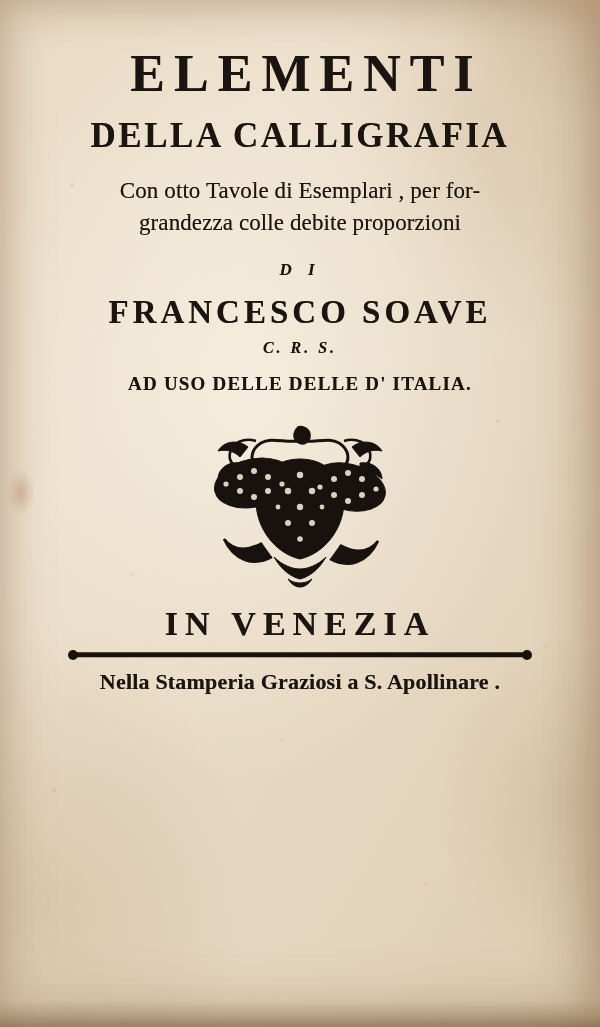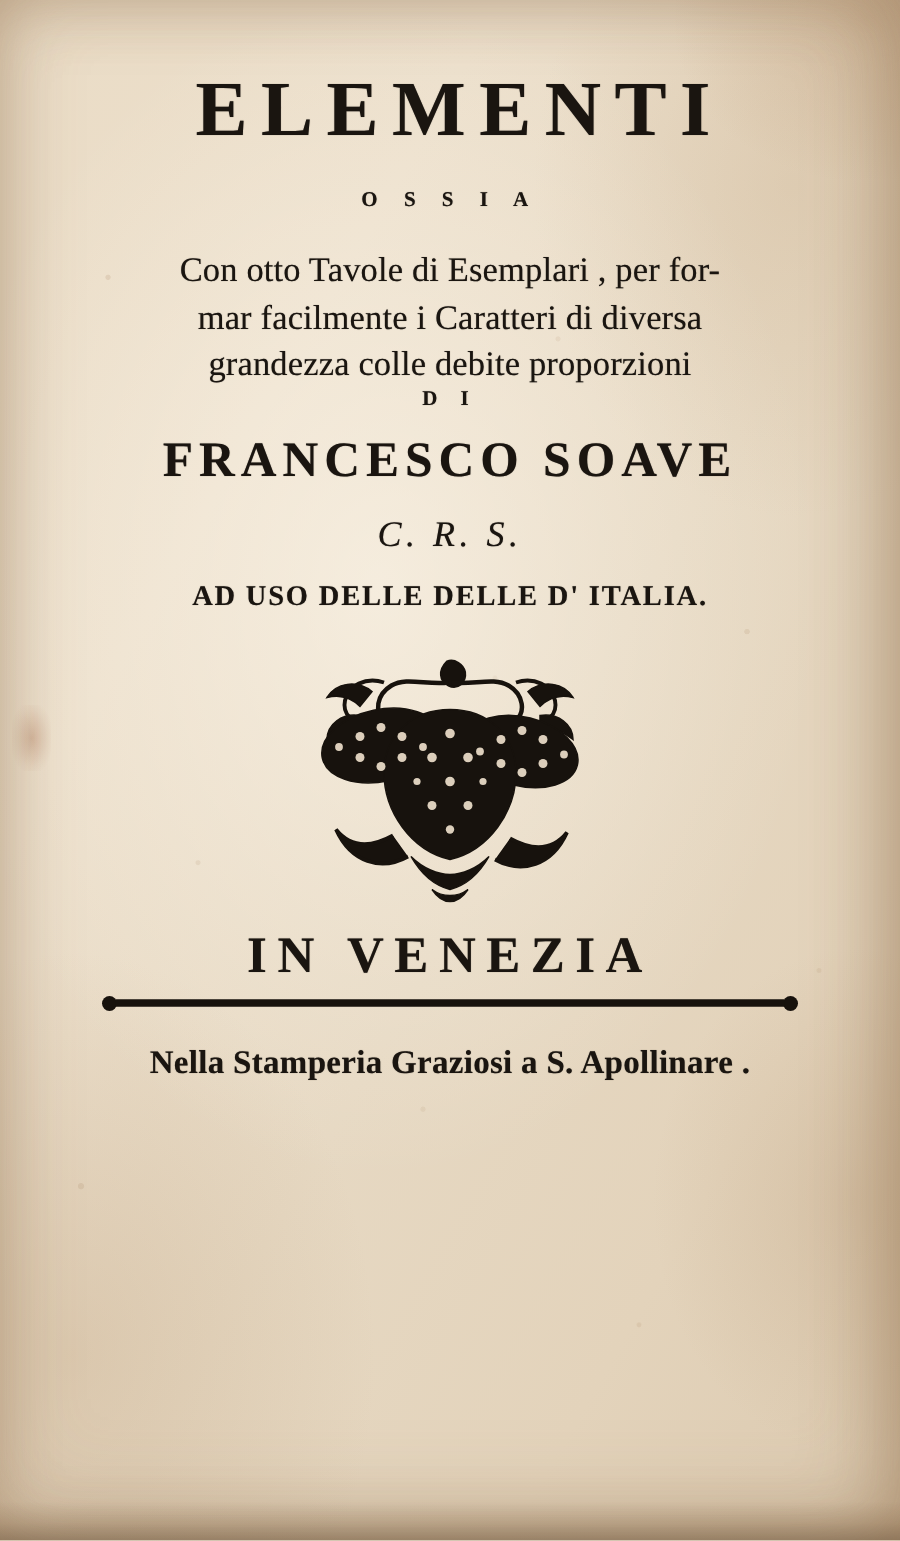--- a/index.html
+++ b/index.html
@@ -112,36 +112,38 @@
   }
   .t-para {
     margin: 22px auto 0 auto;
     width: 470px;
     font-size: 23px;
     line-height: 1.38;
     font-weight: 400;
     letter-spacing: 0.1px;
   }
   .t-di {
-    font-size: 14px;
+    margin-top: 22px;
+    font-size: 17px;
     letter-spacing: 6px;
     font-weight: 600;
+    font-style: italic;
   }
   .t-author {
     margin-top: 16px;
     font-size: 33px;
     letter-spacing: 4px;
     font-weight: 700;
     line-height: 1;
   }
   .t-crs {
-    margin-top: 20px;
-    font-size: 24px;
+    margin-top: 10px;
+    font-size: 16px;
     letter-spacing: 3px;
-    font-weight: 400;
+    font-weight: 700;
     font-style: italic;
   }
   .t-uso {
     margin-top: 16px;
     font-size: 19px;
     letter-spacing: 1.2px;
     font-weight: 600;
   }
 
   
@@ -168,21 +170,21 @@
 
   .rule-wrap {
     margin: 8px auto 0 auto;
     width: 470px;
     height: 12px;
     position: relative;
   }
   .rule-wrap svg { display:block; width:100%; height:100%; }
 
   .t-printer {
-    margin-top: 20px;
+    margin-top: 8px;
     font-size: 22px;
     letter-spacing: 0.2px;
     font-weight: 600;
   }
 
   .bottom-dark {
     position: absolute;
     left: 0; right: 0; bottom: 0;
     height: 26px;
     background: linear-gradient(180deg, rgba(120,92,62,0.0) 0%, rgba(120,92,62,0.22) 55%, rgba(95,72,48,0.42) 100%);
@@ -196,27 +198,26 @@
 <div class="page">
 
   <div class="grain"></div>
   <div class="stain-a"></div>
   <div class="stain-b"></div>
 
   <div class="content">
 
     <div class="t-title ink">ELEMENTI</div>
 
-
-    <div class="t-ossia ink">O S S I A</div>
+    <div class="t-sub1 ink">DELLA CALLIGRAFIA</div>
+
 
 
     <div class="t-para ink">
       <div>Con otto Tavole di Esemplari , per for-</div>
-      <div>mar facilmente i Caratteri di diversa</div>
       <div>grandezza colle debite proporzioni</div>
     </div>
 
     <div class="t-di ink">D I</div>
 
     <div class="t-author ink">FRANCESCO SOAVE</div>
 
     <div class="t-crs ink">C. R. S.</div>
 
     <div class="t-uso ink">AD USO DELLE DELLE D' ITALIA.</div>

